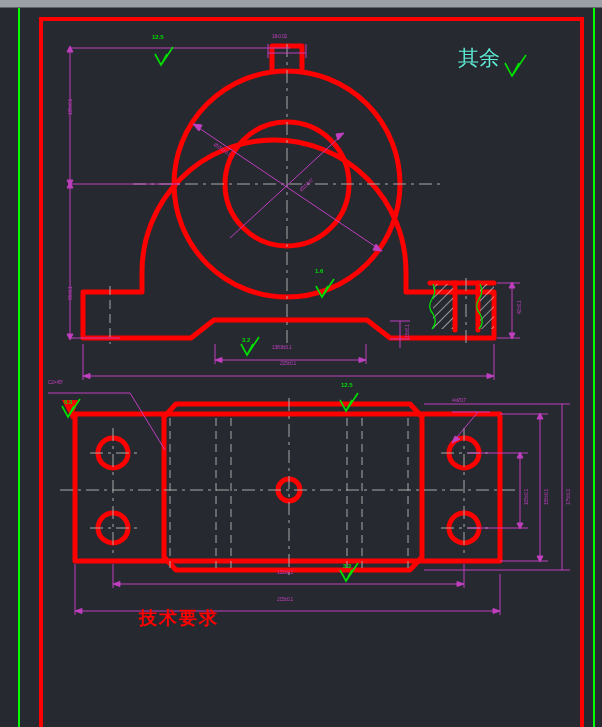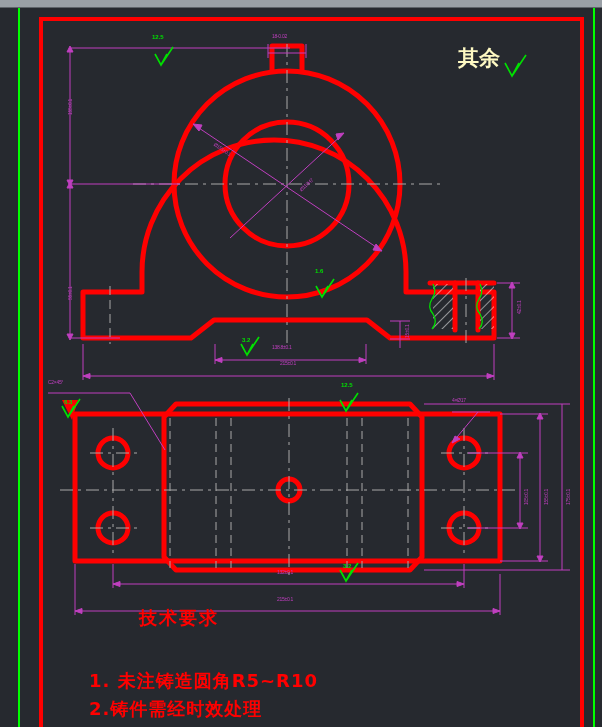--- a/index.html
+++ b/index.html
@@ -7,21 +7,21 @@
   #app{position:relative;width:602px;height:727px;background:#26292f;overflow:hidden;}
   #titlestrip{position:absolute;left:0;top:0;width:602px;height:8px;background:#9aa0a6;}
   #titlestrip .tline{position:absolute;left:0;top:7px;width:602px;height:1px;background:#5e6369;}
   .greenedge{position:absolute;top:8px;width:2px;height:719px;background:#00ff00;}
   #edgeL{left:18px;}
   #edgeR{left:593px;}
   #cadsvg{position:absolute;left:0;top:8px;}
   .lbl{position:absolute;color:#bf3fbf;font-family:"Liberation Sans",sans-serif;font-size:5px;white-space:nowrap;letter-spacing:-0.3px;}
   .lblv{position:absolute;color:#bf3fbf;font-size:5px;white-space:nowrap;transform-origin:0 0;transform:rotate(-90deg);letter-spacing:-0.3px;}
   .lbldiag{position:absolute;color:#bf3fbf;font-size:5px;white-space:nowrap;transform-origin:0 0;letter-spacing:-0.3px;}
-  .gtxt{position:absolute;color:#fef9c3;font-family:"DejaVu Sans",sans-serif;font-weight:bold;white-space:nowrap;}
+  .gtxt{position:absolute;color:#5eead4;font-family:"DejaVu Sans",sans-serif;font-weight:normal;white-space:nowrap;}
   .rtxt{position:absolute;color:#ff0000;font-family:"DejaVu Sans",sans-serif;font-weight:bold;white-space:nowrap;}
   .rfnum{position:absolute;color:#00e000;font-size:6px;font-weight:bold;white-space:nowrap;}
 </style>
 </head>
 <body>
 
 <div id="app">
 
   <div id="titlestrip">
       <div class="tline"></div>
@@ -232,16 +232,14 @@
   <div class="rfnum" style="left:152px;top:34px;">12.5</div>
   <div class="rfnum" style="left:315px;top:268px;">1.6</div>
   <div class="rfnum" style="left:242px;top:337px;">3.2</div>
   <div class="rfnum" style="left:64px;top:399px;">6.3</div>
   <div class="rfnum" style="left:341px;top:382px;">12.5</div>
   <div class="rfnum" style="left:343px;top:563px;">3.2</div>
 
   <div class="gtxt" style="left:458px;top:44px;font-size:21px;">其余</div>
 
   <div class="rtxt" style="left:139px;top:606px;font-size:18px;letter-spacing:2px;">技术要求</div>
-  <div class="rtxt" style="left:89px;top:669px;font-size:18px;letter-spacing:1px;">1. 未注铸造圆角R5~R10</div>
-  <div class="rtxt" style="left:89px;top:697px;font-size:18px;letter-spacing:1px;">2.铸件需经时效处理</div>
 
 </div>
 
 </body></html>

